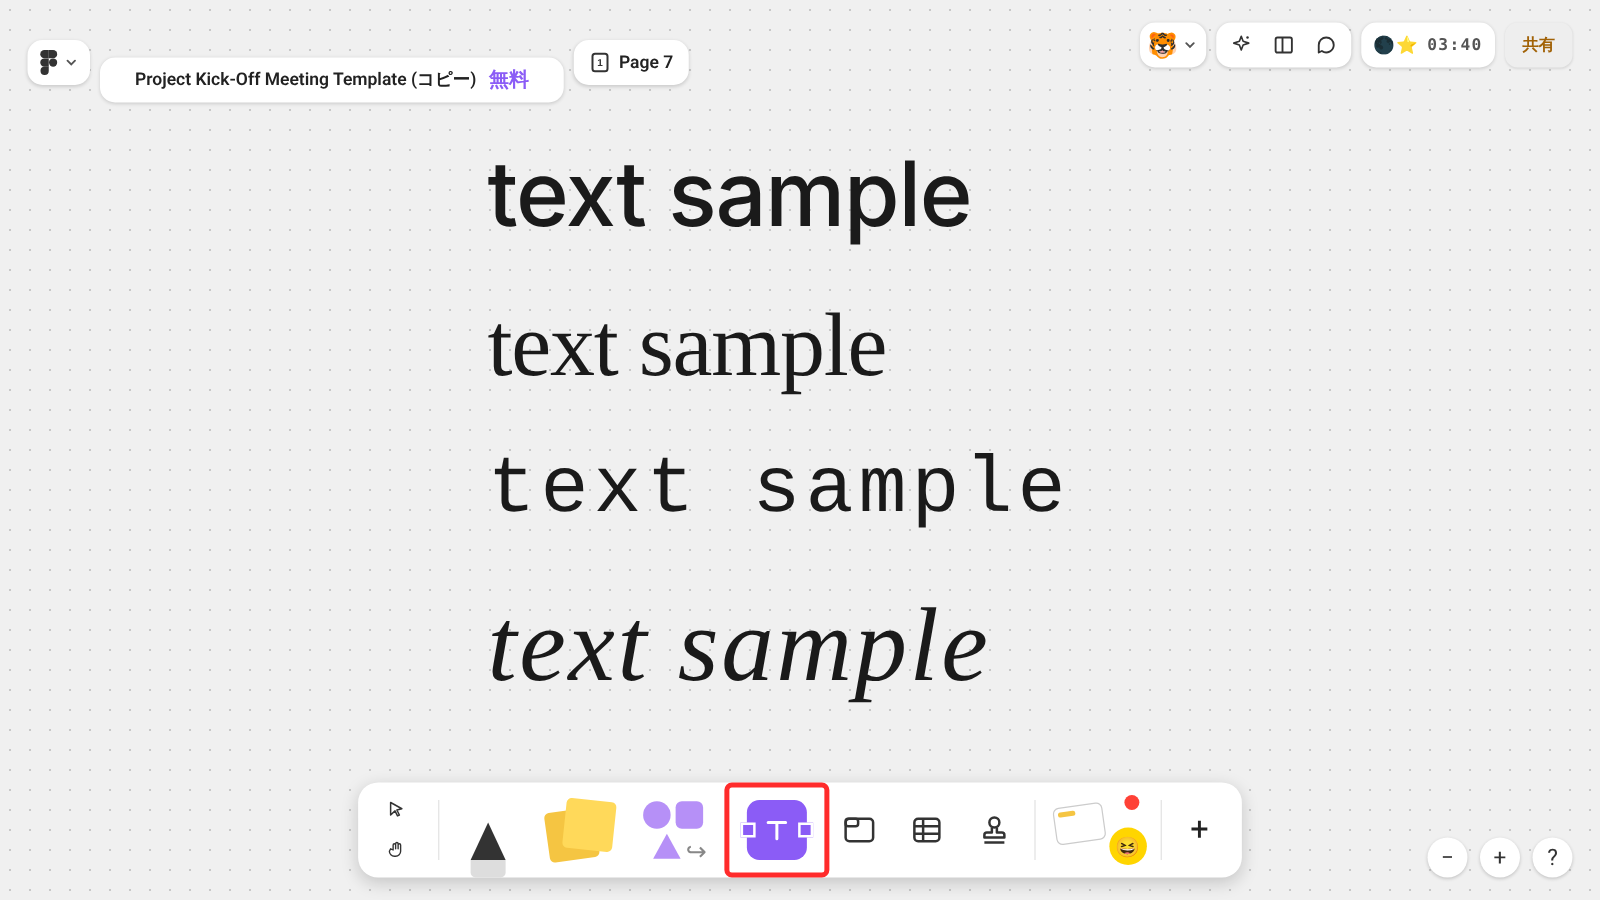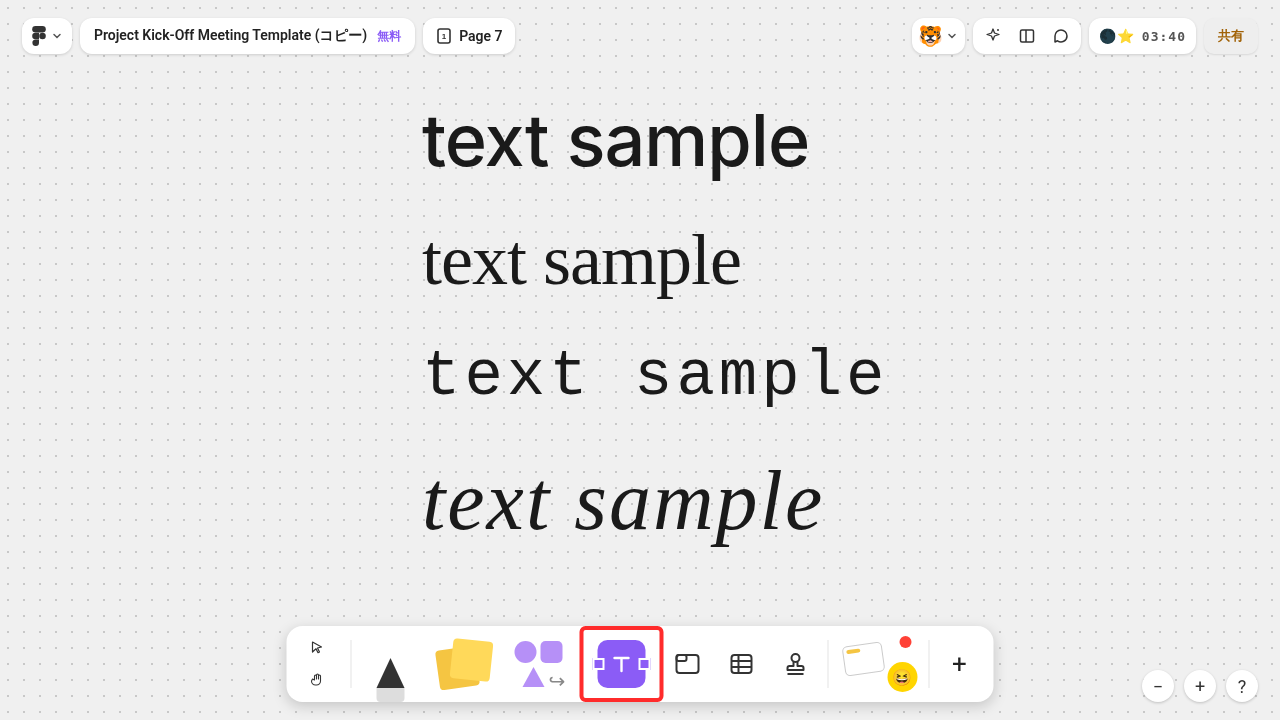--- a/index.html
+++ b/index.html
@@ -9,35 +9,35 @@
     background-image: radial-gradient(circle, #c8c8c8 1px, transparent 1px);
     background-size: 16px 16px;
     position: relative;
   }
 
   
   .top-left-cluster { position: absolute; top: 18px; left: 22px; display: flex; gap: 8px; align-items: center; }
   .pill { background: #fff; border-radius: 12px; height: 36px; display: flex; align-items: center; box-shadow: 0 1px 3px rgba(0,0,0,.15); }
   .logo-pill { padding: 0 10px; gap: 6px; }
   .logo-pill svg { display:block; }
-  .title-pill { padding: 0 14px; gap: 10px; font-size: 14px; font-weight: 600; color:#222; }
-  .free-badge { font-size: 12px; font-weight: 600; color:#8b5cf6; }
+  .title-pill { padding: 0 28px; gap: 10px; font-size: 14px; font-weight: 600; color:#222;margin-top:28px; }
+  .free-badge { font-size: 16px; font-weight: 600; color:#8b5cf6; }
   .page-pill { padding: 0 12px; gap: 6px; font-size:14px; font-weight:600; color:#222; }
 
   
   .top-right-cluster { position:absolute; top:18px; right:22px; display:flex; gap:8px; align-items:center; }
   .avatar-pill { padding: 0 8px 0 6px; gap:4px; }
   .avatar-emoji { font-size:20px; }
   .tools-pill { padding: 0 8px; gap:10px; }
   .tool-btn { width:24px; height:24px; display:flex; align-items:center; justify-content:center; color:#333; }
   .timer-pill { padding:0 10px; gap:6px; font-family: ui-monospace, monospace; font-size:13px; font-weight:600; color:#555; letter-spacing:1px; }
   .share-btn { background:#eee; color:#a16207; font-size:13px; font-weight:600; padding:0 14px; height:36px; border-radius:10px; display:flex; align-items:center; box-shadow: 0 1px 2px rgba(0,0,0,.1); }
 
   
-  .canvas-text-group { position:absolute; left:390px; top:100px;margin-left:32px; }
+  .canvas-text-group { position:absolute; left:390px; top:116px; }
   .canvas-text-group div { color:#1a1a1a; line-height:1.1; margin-bottom: 42px; }
   .t-sans  { font-family: Inter, Arial, sans-serif; font-size:72px; font-weight:500; letter-spacing:-1px; }
   .t-serif { font-family: Georgia, "Times New Roman", serif; font-size:72px; font-weight:400; letter-spacing:-1px; }
   .t-mono  { font-family: ui-monospace, "Courier New", monospace; font-size:64px; font-weight:500; letter-spacing:4px; }
   .t-hand  { font-family: "Brush Script MT", "Comic Sans MS", cursive; font-size:84px; font-weight:400; font-style:italic; letter-spacing:2px; }
 
   
   .toolbar { position:absolute; bottom:18px; left:50%; transform:translateX(-50%); background:#fff; border-radius:16px; height:76px; padding:6px 14px; display:flex; align-items:center; gap:10px; box-shadow:0 4px 14px rgba(0,0,0,.18); }
   .tool-slot { width:58px; height:60px; border-radius:12px; display:flex; align-items:center; justify-content:center; position:relative; }
   .left-stack { width:34px; display:flex; flex-direction:column; gap:6px; align-items:center; justify-content:center; margin-right:6px; }

